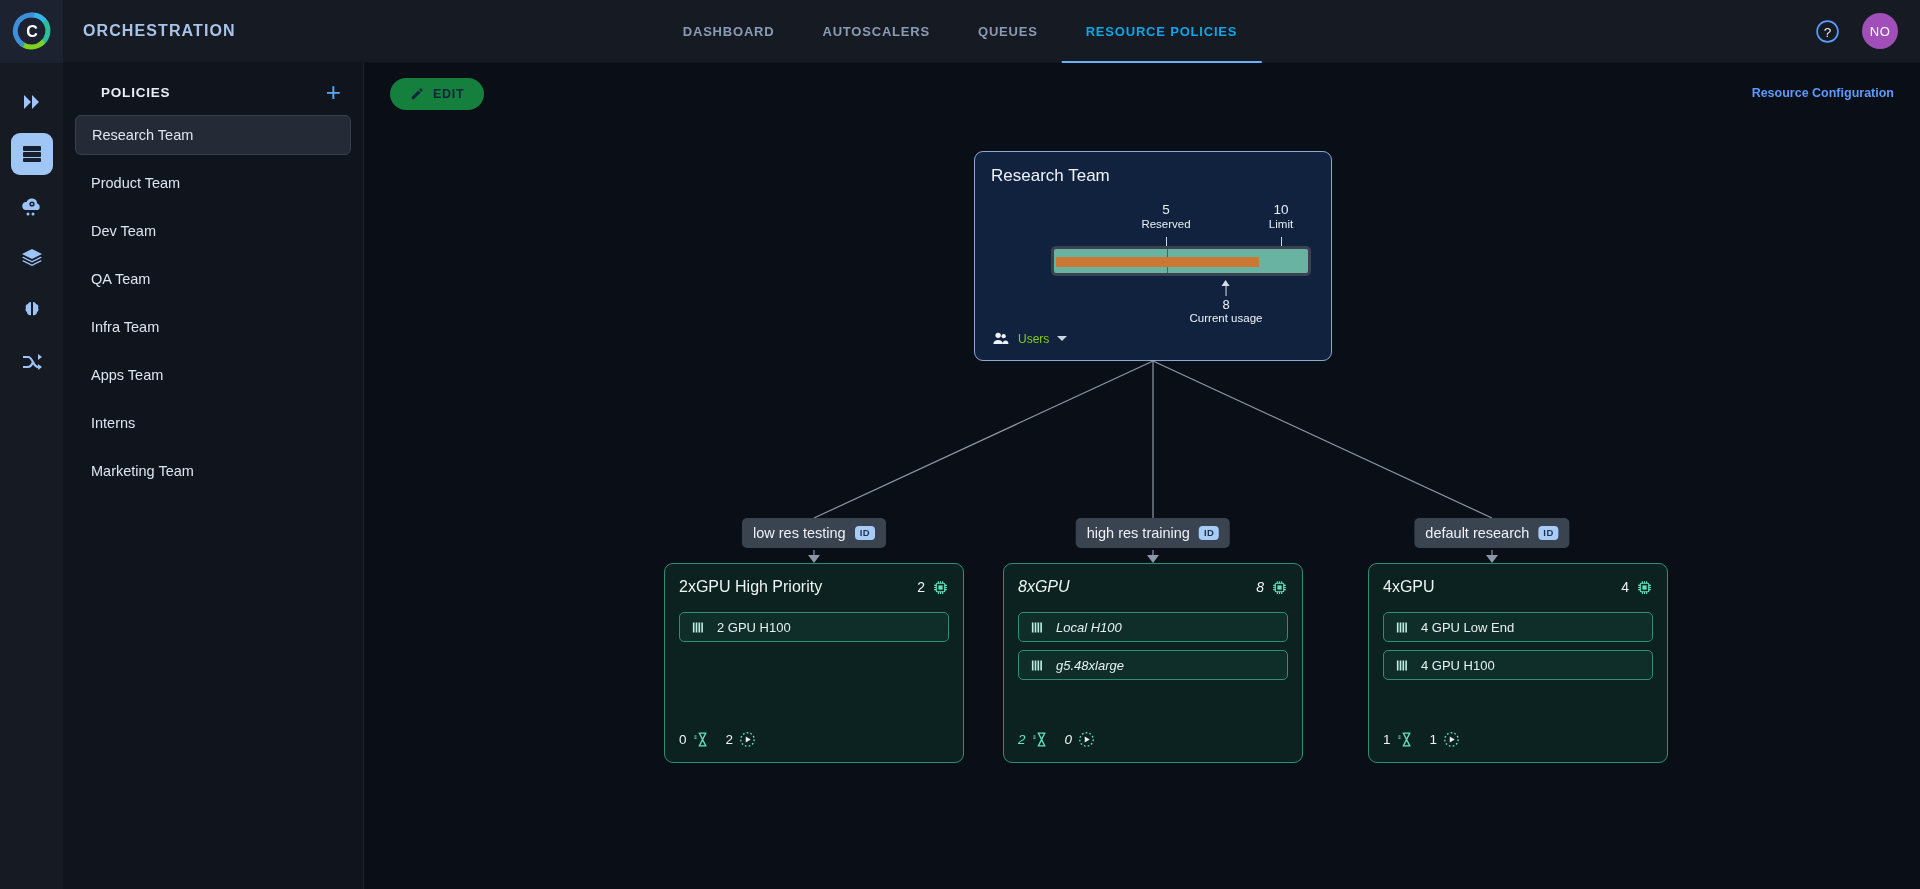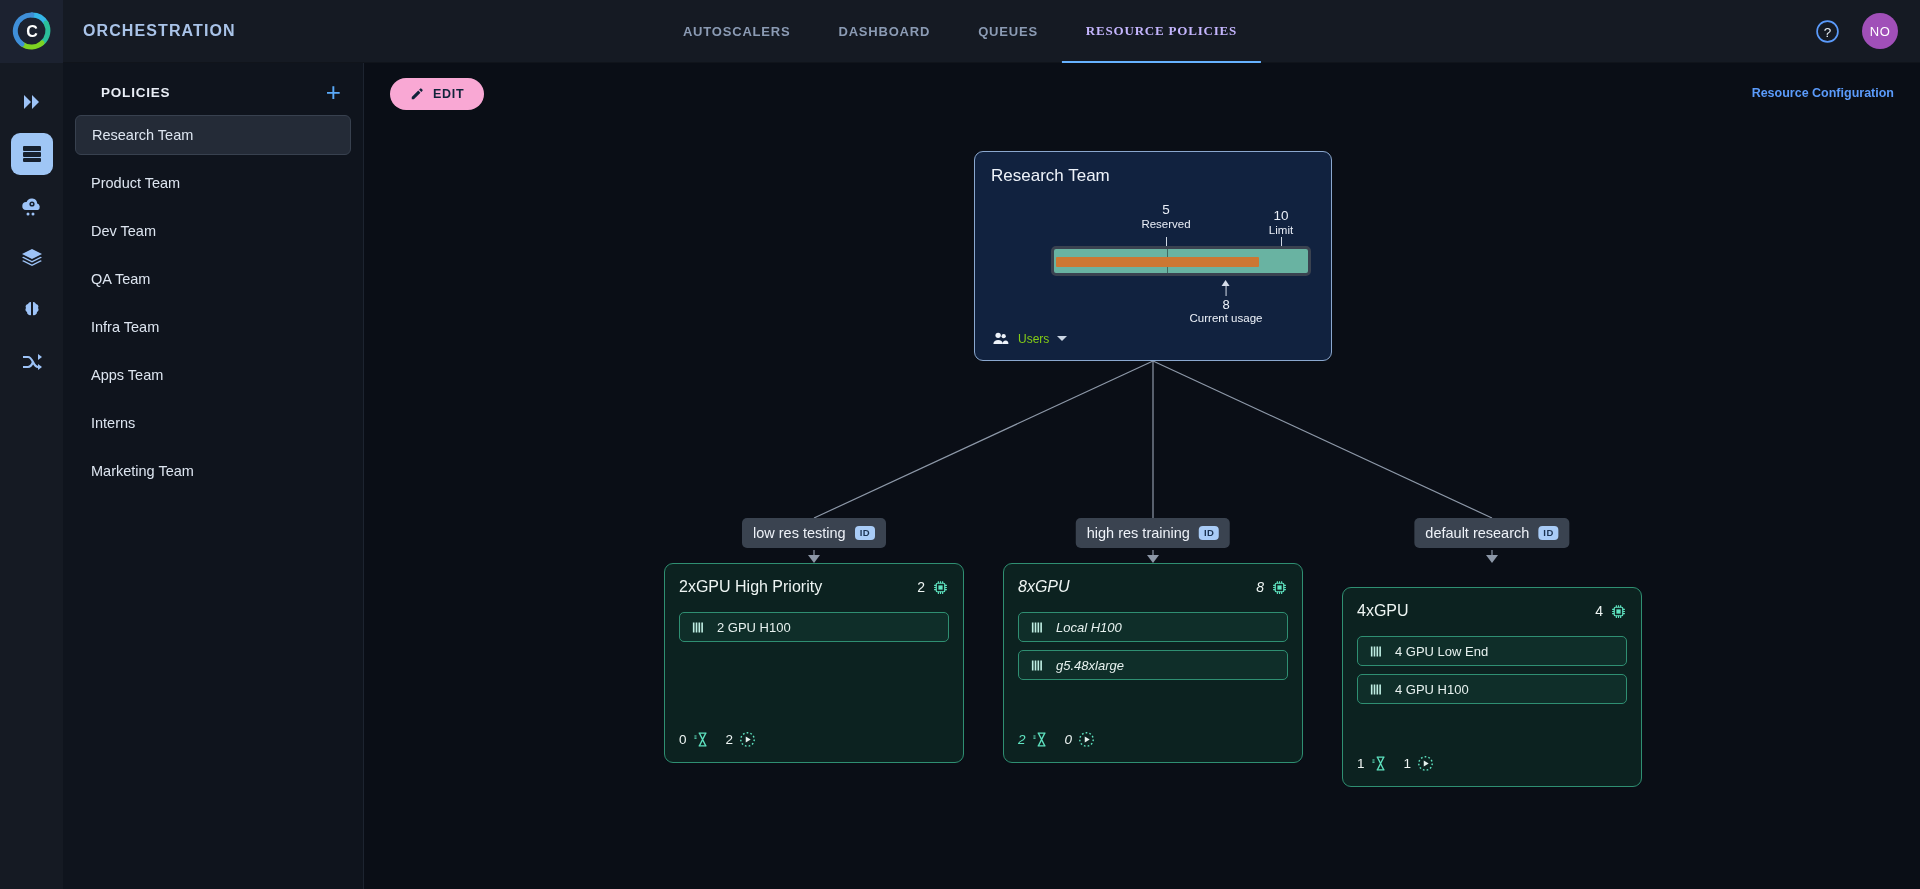--- a/index.html
+++ b/index.html
@@ -31,21 +31,21 @@
   .nav-tabs {
     position: absolute; left: 50%; transform: translateX(-50%);
     display: flex; align-items: center; height: 63px; gap: 0px;
   }
   .nav-tab {
     font-size: 13px; font-weight: bold; letter-spacing: 0.8px;
     color: #8b9bb4; padding: 0 24px; height: 63px;
     display: flex; align-items: center; cursor: pointer;
     white-space: nowrap;
   }
-  .nav-tab.active { color: #c4b5fd; position: relative; font-family: Liberation Serif, serif; }
+  .nav-tab.active { color: #0ea5e9; position: relative; }
   .nav-tab.active::after {
     content: ""; position: absolute; left: 0; right: 0; bottom: 0;
     height: 2px; background: #66b2ff;
   }
   .header-right {
     position: absolute; right: 22px; display: flex; align-items: center; gap: 22px;
   }
   .help-icon { width: 25px; height: 25px; cursor: pointer; }
   .avatar {
     width: 36px; height: 36px; border-radius: 50%;
@@ -96,21 +96,21 @@
   
   .canvas {
     position: absolute; top: 63px; left: 364px;
     width: 1556px; height: 826px; background: #0a0e16;
   }
   .toolbar {
     position: absolute; top: 15px; left: 26px; right: 26px; height: 36px;
   }
   .edit-btn {
     display: inline-flex; align-items: center; gap: 9px;
-    background: #f9a8d4; color: #10243a;
+    background: #15803d; color: #10243a;
     border: none; border-radius: 18px;
     height: 32px; padding: 0 20px;
     font-size: 12.5px; font-weight: bold; letter-spacing: .7px;
     cursor: pointer; font-family: "Liberation Sans", sans-serif;
   }
   .res-config-link {
     position: absolute; right: 0; top: 8px;
     font-size: 12.5px; font-weight: bold; color: #5b9bfb; cursor: pointer;
   }
   
@@ -221,22 +221,22 @@
       <path d="M20 4 A16 16 0 0 1 34 12" stroke="#35b6e8" stroke-width="5" fill="none" stroke-linecap="round"></path>
       <path d="M34 12 A16 16 0 0 1 30 32" stroke="#2bbf9a" stroke-width="5" fill="none" stroke-linecap="round"></path>
       <path d="M30 32 A16 16 0 0 1 10 33" stroke="#7ed321" stroke-width="5" fill="none" stroke-linecap="round"></path>
       <path d="M10 33 A16 16 0 0 1 20 4" stroke="#3f8fd8" stroke-width="5" fill="none" stroke-linecap="round"></path>
       <text x="20" y="26" font-size="16" font-weight="bold" fill="#ffffff" text-anchor="middle" font-family="Liberation Sans, sans-serif">C</text>
     </svg>
   </div>
   <div class="app-title">ORCHESTRATION</div>
 
   <div class="nav-tabs">
+    <div class="nav-tab">DASHBOARD</div>
     <div class="nav-tab">AUTOSCALERS</div>
-    <div class="nav-tab">DASHBOARD</div>
     <div class="nav-tab">QUEUES</div>
     <div class="nav-tab active">RESOURCE POLICIES</div>
   </div>
 
   <div class="header-right">
     <svg class="help-icon" viewBox="0 0 24 24">
       <circle cx="12" cy="12" r="10" fill="none" stroke="#5b9bfb" stroke-width="1.6"></circle>
       <text x="12" y="17" font-size="13" fill="#e6edf3" text-anchor="middle" font-family="Liberation Sans, sans-serif">?</text>
     </svg>
     <div class="avatar">NO</div>
@@ -332,21 +332,21 @@
 
     <div class="root-card">
       <div class="root-title">Research Team</div>
 
       <div class="gauge-wrap">
         <div class="gauge-labels">
           <div class="g-lbl" style="left:175px;top:0;">
             <div class="g-num">5</div>
             <div class="g-cap">Reserved</div>
           </div>
-          <div class="g-lbl" style="left:290px;top:6px;">
+          <div class="g-lbl" style="left:290px;top:0;">
             <div class="g-num">10</div>
             <div class="g-cap">Limit</div>
           </div>
         </div>
         <div class="tick tick-top" style="left:175px;"></div>
         <div class="tick tick-top" style="left:290px;"></div>
 
         <div class="gauge-bar">
           <div class="tick tick-in" style="left:113px;"></div>
           <div class="gauge-fill" style="width:80%;"></div>
@@ -477,21 +477,21 @@
         <div class="stat white">
           <span>0</span>
           <svg width="17" height="17" viewBox="0 0 24 24">
             <circle cx="12" cy="12" r="9.5" fill="none" stroke="#5fe3c0" stroke-width="2" stroke-dasharray="2.4 3"></circle>
             <path d="M9.5 7.8 L16.5 12 L9.5 16.2 Z" fill="#e7f1ef"></path>
           </svg>
         </div>
       </div>
     </div>
 
-    <div class="gcard" style="left:978px;margin-top:24px;">
+    <div class="gcard" style="left:1004px;">
       <div class="gcard-head">
         <div class="gcard-title">4xGPU</div>
         <div class="gcard-count">
           <span>4</span>
           <svg width="17" height="17" viewBox="0 0 24 24">
             <rect x="6" y="6" width="12" height="12" rx="1.5" fill="none" stroke="#5fe3c0" stroke-width="1.7"></rect>
             <rect x="9" y="9" width="6" height="6" fill="#5fe3c0"></rect>
             <g stroke="#5fe3c0" stroke-width="1.6">
               <path d="M9 6 V3 M12 6 V3 M15 6 V3 M9 21 V18 M12 21 V18 M15 21 V18"></path>
               <path d="M6 9 H3 M6 12 H3 M6 15 H3 M21 9 H18 M21 12 H18 M21 15 H18"></path>

